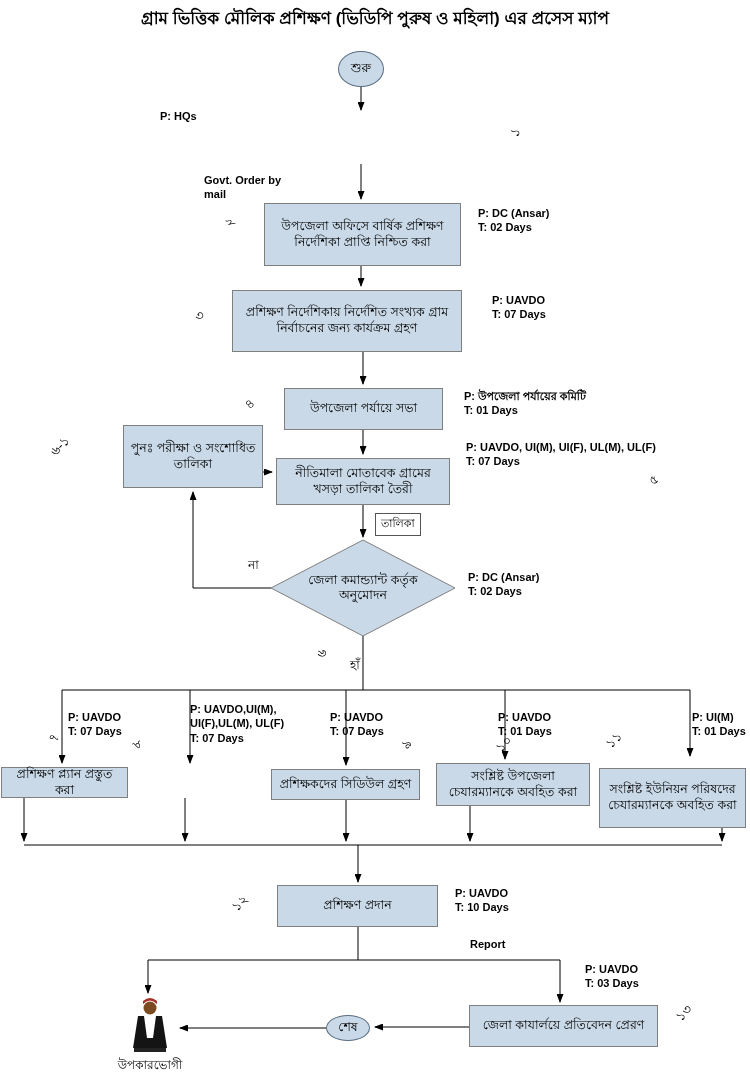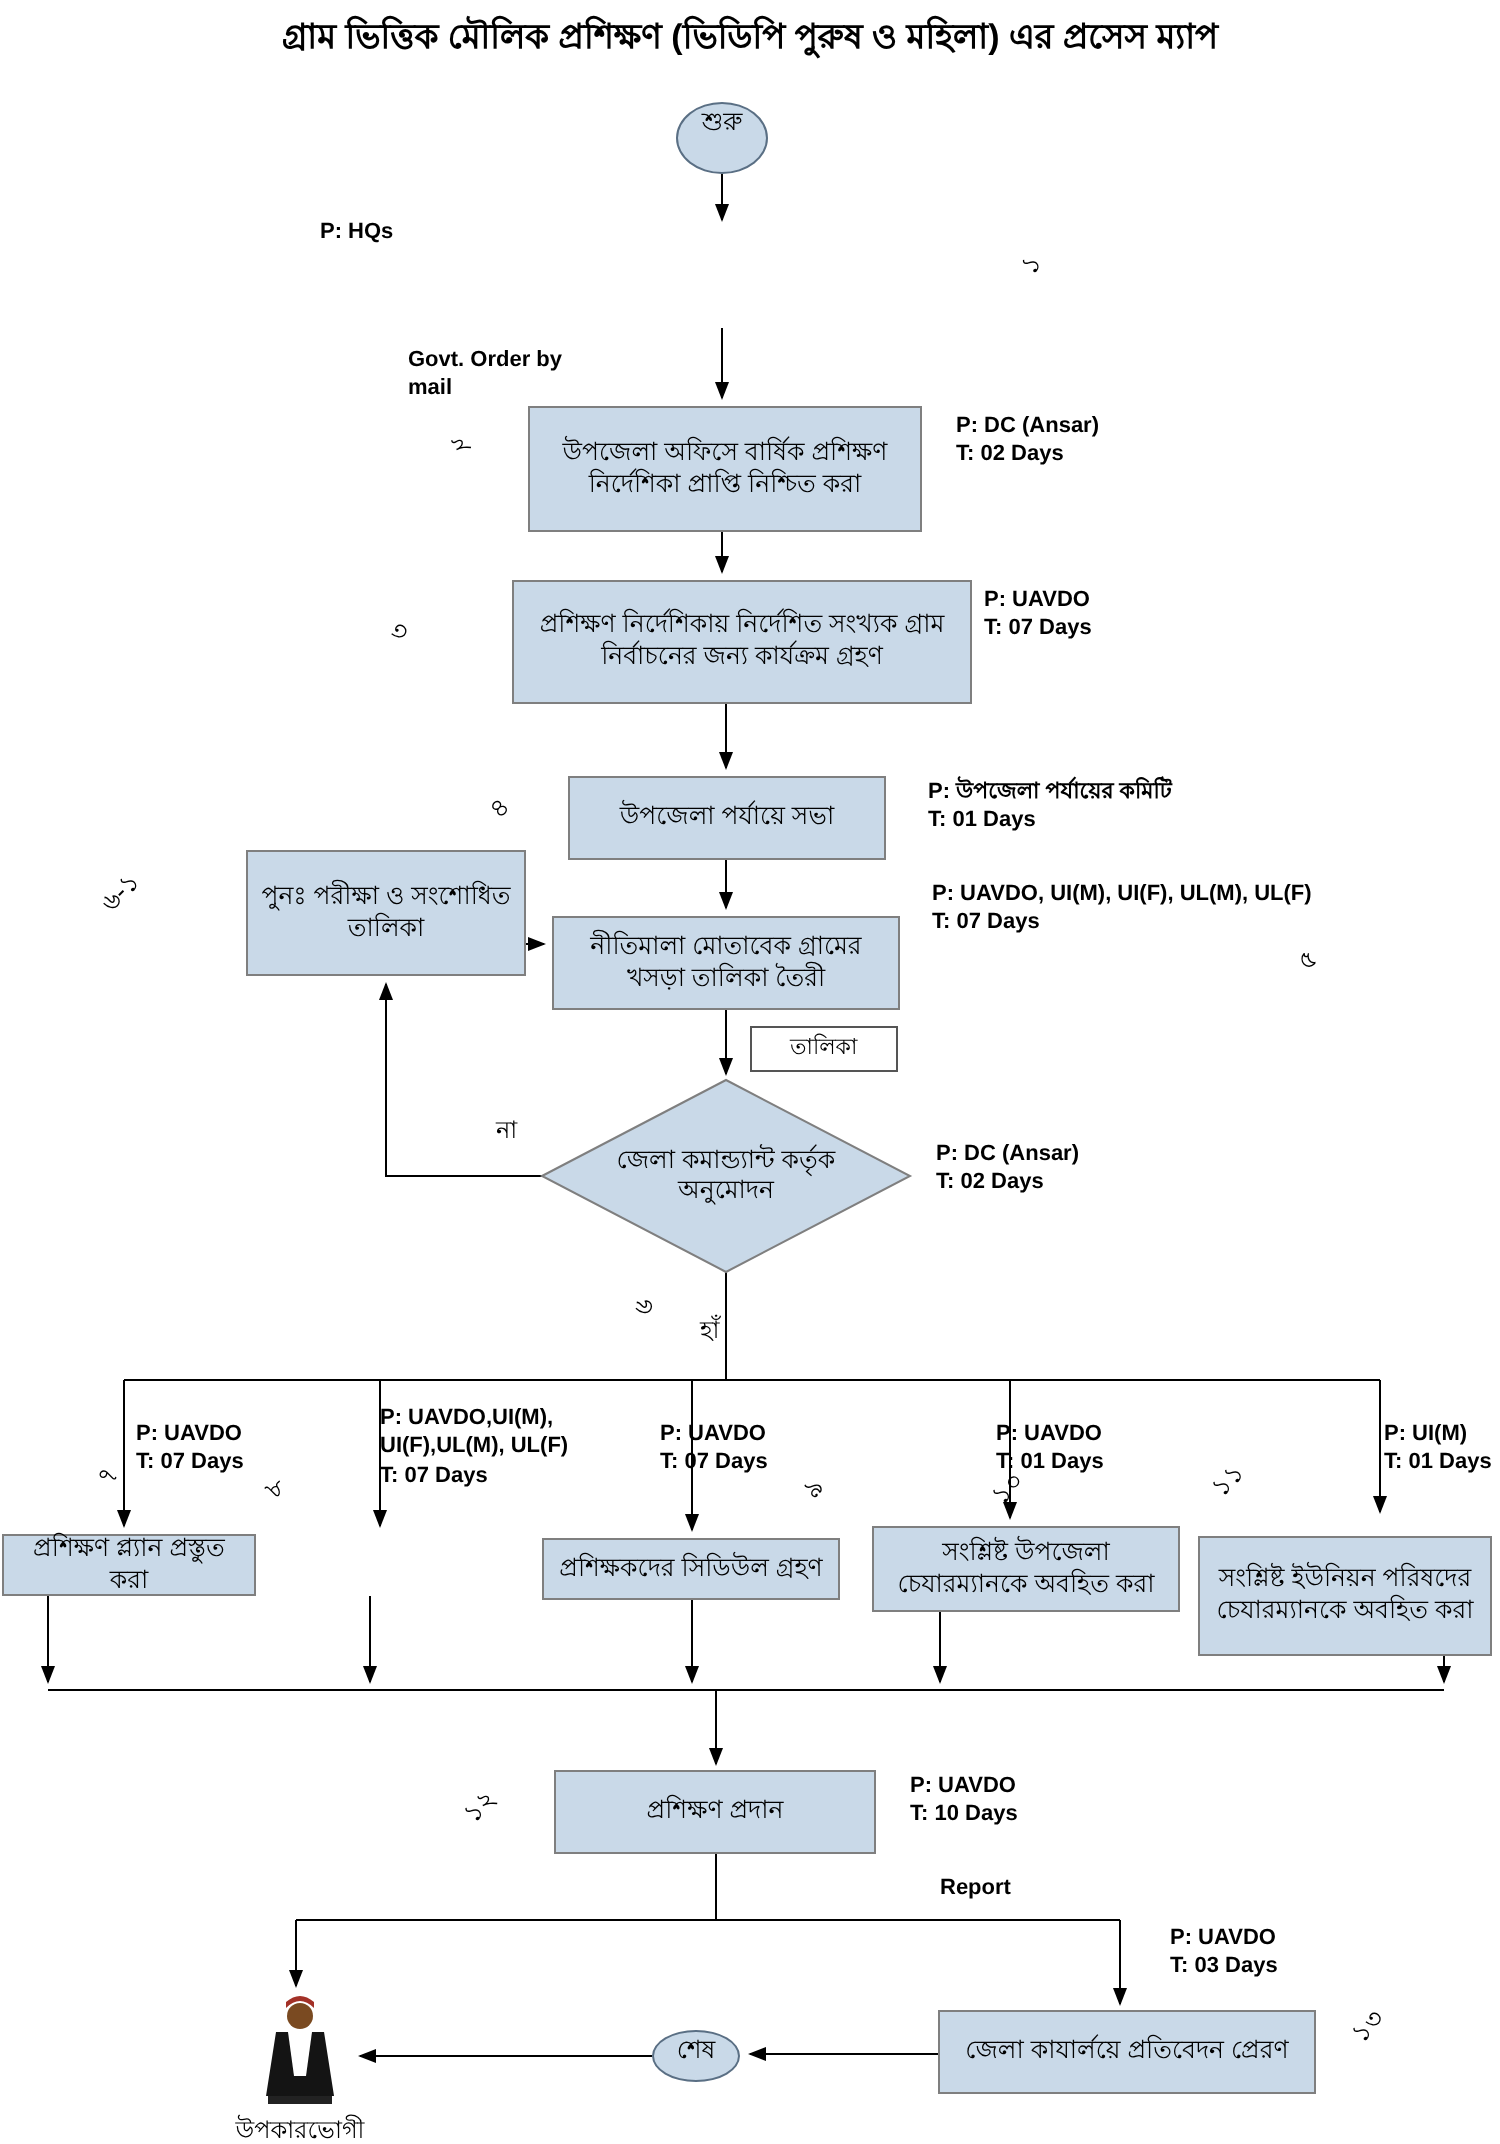--- a/index.html
+++ b/index.html
@@ -6,29 +6,29 @@
   html,body { background:#ffffff; font-family:"Liberation Sans", sans-serif; color:#000; }
   .canvas { position:relative; width:750px; height:1072px; background:#fff; overflow:hidden; }
   .title { position:absolute; left:0; top:5px; width:750px; text-align:center;
            font-size:17px; font-weight:bold; }
   .wires { position:absolute; left:0; top:0; width:750px; height:1072px; }
   .wires line, .wires polyline { stroke:#000; stroke-width:1; fill:none; }
   .node { position:absolute; background:#c9d9e8; border:1px solid #7f7f7f;
           display:flex; align-items:center; justify-content:center;
           text-align:center; font-size:12.5px; line-height:1.25; padding:2px 4px; }
   .oval { position:absolute; background:#c9d9e8; border:1px solid #5a6f84; border-radius:50%;
-          display:flex; align-items:flex-start; justify-content:center; font-size:12.5px; }
+          display:flex; align-items:center; justify-content:center; font-size:12.5px; }
   .dtext { position:absolute; display:flex; align-items:center; justify-content:center;
            text-align:center; font-size:12.5px; line-height:1.2; }
   .num { position:absolute; font-size:13px; transform:rotate(-45deg); transform-origin:center; }
   .ann { position:absolute; font-size:11px; font-weight:bold; line-height:1.3; }
   .lbl { position:absolute; font-size:12px; }
   .lbl-bold { position:absolute; font-size:11px; font-weight:bold; line-height:1.25; }
   .talika { position:absolute; background:#fff; border:1px solid #555; font-size:11px;
-            padding:1px 19px; text-align:left; }
+            padding:1px 5px; text-align:left; }
   .person { position:absolute; }
   .person-label { position:absolute; font-size:12px; text-align:center; }
 </style>
 </head>
 <body>
 
 <div class="canvas">
 
   <div class="title">গ্রাম ভিত্তিক মৌলিক প্রশিক্ষণ (ভিডিপি পুরুষ ও মহিলা) এর প্রসেস ম্যাপ</div>
 
@@ -87,21 +87,21 @@
 
   <div class="node" style="left:264px;top:203px;width:197px;height:63px">
     <span>উপজেলা অফিসে বার্ষিক প্রশিক্ষণ নির্দেশিকা প্রাপ্তি নিশ্চিত করা</span>
   </div>
   <div class="ann" style="left:478px;top:206px">
     <div>P: DC (Ansar)</div>
     <div>T: 02 Days</div>
   </div>
   <div class="num" style="left:226px;top:212px">২</div>
 
-  <div class="node" style="left:256px;top:290px;width:230px;height:62px">
+  <div class="node" style="left:232px;top:290px;width:230px;height:62px">
     <span>প্রশিক্ষণ নির্দেশিকায় নির্দেশিত সংখ্যক গ্রাম নির্বাচনের জন্য কার্যক্রম গ্রহণ</span>
   </div>
   <div class="ann" style="left:492px;top:293px">
     <div>P: UAVDO</div>
     <div>T: 07 Days</div>
   </div>
   <div class="num" style="left:196px;top:306px">৩</div>
 
   <div class="node" style="left:284px;top:388px;width:159px;height:42px">
     <span>উপজেলা পর্যায়ে  সভা</span>

